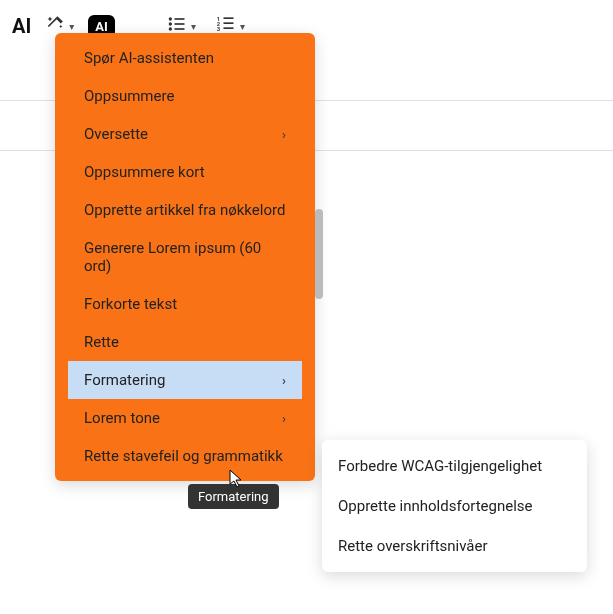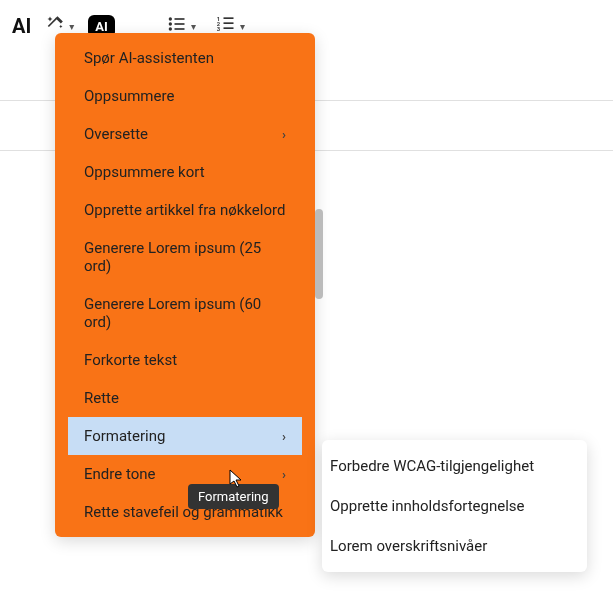--- a/index.html
+++ b/index.html
@@ -140,21 +140,21 @@
       top: 440px;
       left: 322px;
       width: 265px;
       background: #fff;
       border-radius: 6px;
       box-shadow: 0 4px 16px rgba(0,0,0,0.15);
       padding: 6px 0;
       z-index: 15;
     }
     .submenu .menu-item {
-      padding: 11px 8px;
+      padding: 11px 16px;
     }
   </style>
 </head>
 <body>
 
 <div class="toolbar">
   <span class="ai-label">AI</span>
 
   <div class="toolbar-item">
     <span class="magic-wand">
@@ -215,37 +215,34 @@
     <span>Oversette</span>
     <span class="chevron-right">›</span>
   </div>
   <div class="menu-item">
     <span>Oppsummere kort</span>
   </div>
   <div class="menu-item">
     <span>Opprette artikkel fra nøkkelord</span>
   </div>
   <div class="menu-item">
-    <span>Generere Lorem ipsum (25 ord)</span>
-  </div>
-  <div class="menu-item">
     <span>Generere Lorem ipsum (60 ord)</span>
   </div>
   <div class="menu-item">
     <span>Forkorte tekst</span>
   </div>
   <div class="menu-item">
     <span>Rette</span>
   </div>
   <div class="menu-item highlighted">
     <span>Formatering</span>
     <span class="chevron-right">›</span>
   </div>
   <div class="menu-item">
-    <span>Endre tone</span>
+    <span>Lorem tone</span>
     <span class="chevron-right">›</span>
   </div>
   <div class="menu-item">
     <span>Rette stavefeil og grammatikk</span>
   </div>
 
   <div class="scrollbar-track">
     <div class="scrollbar-thumb"></div>
   </div>
 </div>
@@ -261,15 +258,15 @@
 </div>
 
 <div class="submenu">
   <div class="menu-item">
     <span>Forbedre WCAG-tilgjengelighet</span>
   </div>
   <div class="menu-item">
     <span>Opprette innholdsfortegnelse</span>
   </div>
   <div class="menu-item">
-    <span>Lorem overskriftsnivåer</span>
+    <span>Rette overskriftsnivåer</span>
   </div>
 </div>
 
 </body></html>

